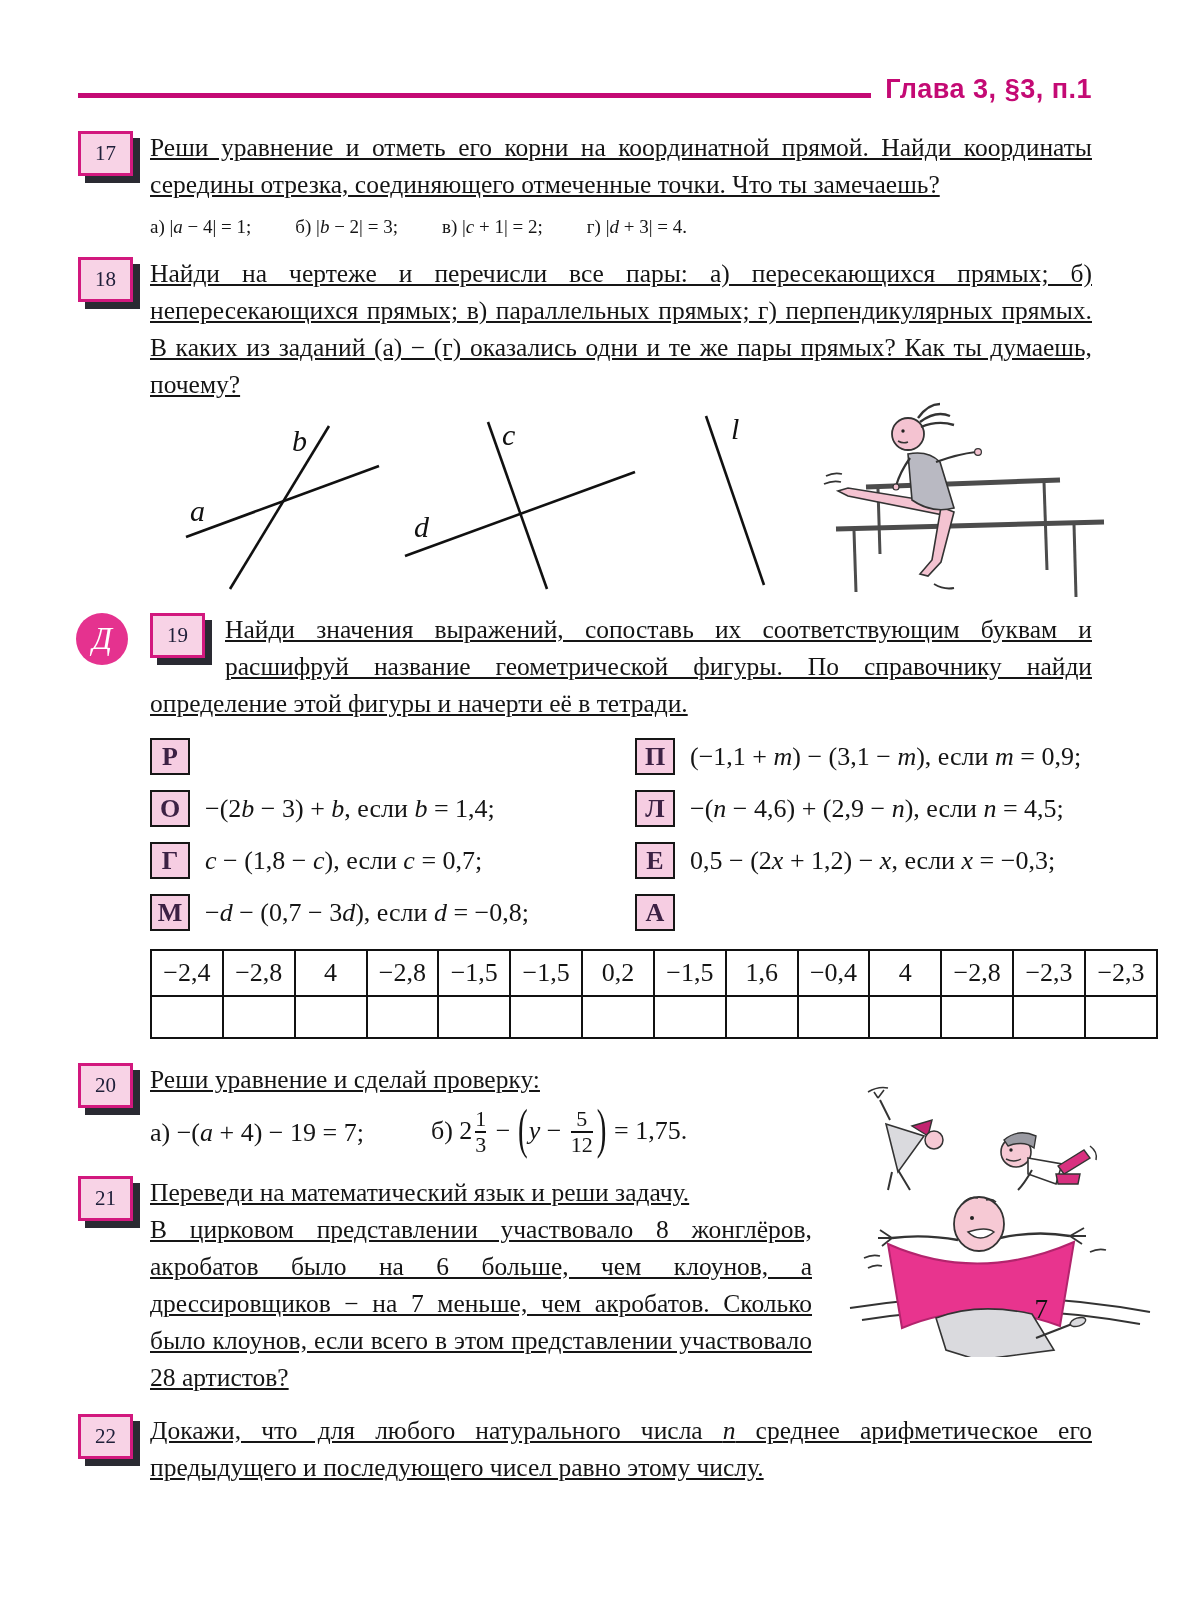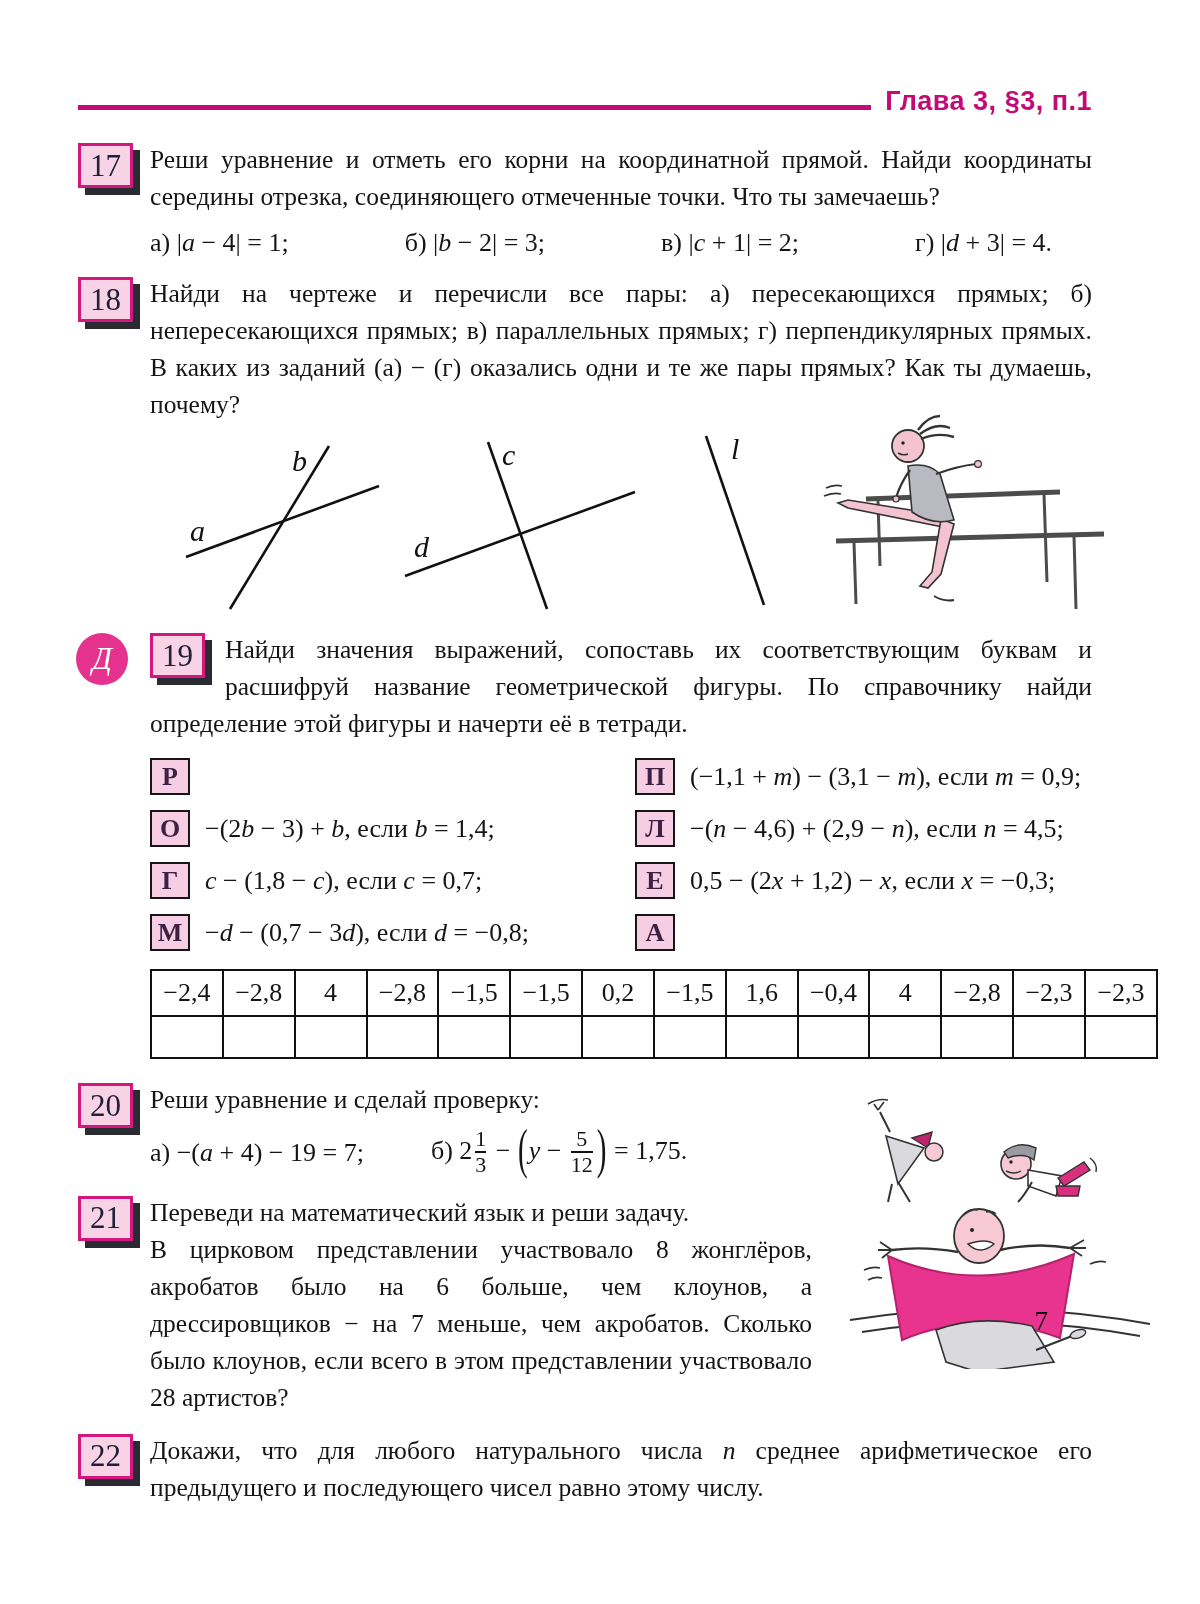--- a/index.html
+++ b/index.html
@@ -1,45 +1,45 @@
 <!DOCTYPE html>
 <html><head>
 <meta charset="utf-8">
 <style>
   * { margin:0; padding:0; box-sizing:border-box; }
   html,body { width:1200px; background:#ffffff; }
   body {
     height:1604px; position:relative; overflow:hidden;
     font-family:"Liberation Serif", serif; color:#151515;
   }
-  .page { position:relative; width:1200px; height:1433px; padding:74px 108px 0 78px;margin-top:12px; }
+  .page { position:relative; width:1200px; height:1433px; padding:74px 108px 0 78px; }
 
   
   .hdr { display:flex; align-items:flex-end; gap:14px; }
   .hdr-line { flex:1; height:5px; background:#c40a74; margin-bottom:7px; }
   .hdr-text {
     font-family:"Liberation Sans", sans-serif; font-weight:bold;
     font-size:27px; color:#c40a74; white-space:nowrap; letter-spacing:0.5px;
   }
 
   
   .problem { display:flex; align-items:flex-start; }
   .badge-col { width:72px; flex:0 0 72px; padding-top:2px; }
   .content { flex:1; min-width:0; }
   .numbadge {
     width:55px; height:45px; background:#f8d3e6; border:3px solid #d2187e;
     box-shadow:7px 7px 0 0 #2a2a32;
     display:flex; align-items:center; justify-content:center;
-    font-size:31px; color:#20203a;
-  }
-  .para { font-size:25.5px; line-height:37px; text-align:justify; }
+    font-size:21px; color:#20203a;
+  }
+  .para { font-size:25.5px; line-height:37px; text-align:justify;text-decoration:underline; }
   .para i, .it { font-style:italic; }
 
   
-  .eqrow { display:flex; gap:116px; margin-top:13px; font-size:26px; white-space:nowrap; }
+  .eqrow { display:flex; gap:44px; margin-top:13px; font-size:19px; white-space:nowrap; }
 
   
   .fig18 { margin:6px 0 0 6px; display:block; }
   .fig18 text { font-size:30px; font-style:italic; font-family:"Liberation Serif", serif; fill:#111; }
 
   
   .dcircle {
     width:52px; height:52px; border-radius:50%; background:#e5328f;
     color:#fff; display:flex; align-items:center; justify-content:center;
     font-size:31px; font-style:italic; margin-left:-2px;

